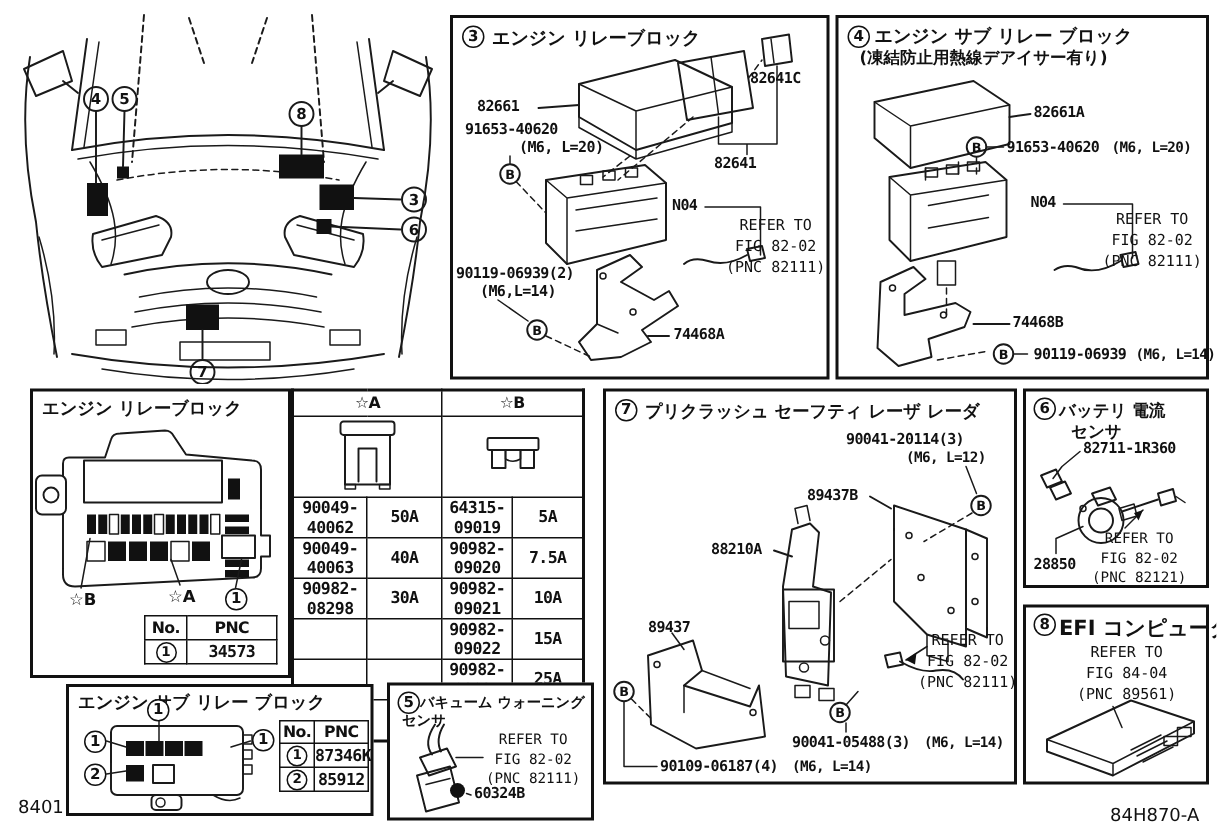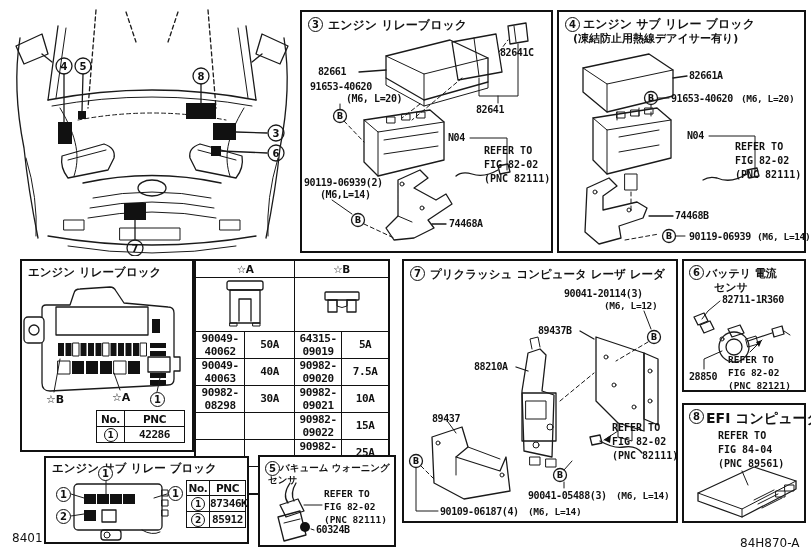--- a/index.html
+++ b/index.html
@@ -4,22 +4,22 @@
 <style>
   html,body{margin:0;padding:0;background:#fff;}
   .stage{position:relative;width:811px;height:560px;background:#fff;color:#111;
          font-family:"DejaVu Sans",sans-serif;overflow:hidden;}
   .box{position:absolute;border:2px solid #111;background:#fff;box-sizing:border-box;}
   .jp{position:absolute;white-space:nowrap;font-weight:700;font-size:12px;}
   .lbl{position:absolute;white-space:nowrap;font-family:"DejaVu Sans Mono",monospace;
        font-weight:700;font-size:10px;letter-spacing:-0.4px;}
   .sm{font-size:10px;}
   .xs{font-size:9.5px;}
-  .refer{position:absolute;font-family:"DejaVu Sans Mono",monospace;font-weight:700;
-         font-size:10px;line-height:14px;white-space:nowrap;}
+  .refer{position:absolute;font-family:"DejaVu Sans Mono",monospace;font-weight:400;
+         font-size:10px;line-height:14px;white-space:nowrap;text-align:center;}
   .cnum{position:absolute;display:flex;align-items:center;justify-content:center;
         width:15px;height:15px;border:1.6px solid #111;border-radius:50%;
         font:700 10px "DejaVu Sans",sans-serif;background:#fff;box-sizing:border-box;}
   .cnum-i{display:inline-flex;align-items:center;justify-content:center;
         width:14px;height:14px;border:1.5px solid #111;border-radius:50%;
         font:700 9px "DejaVu Sans",sans-serif;background:#fff;box-sizing:border-box;}
   svg.art{position:absolute;left:0;top:0;}
   .ln{stroke:#1a1a1a;stroke-width:1.3;fill:none;stroke-linejoin:round;stroke-linecap:round;}
   .ln2{stroke:#1a1a1a;stroke-width:1;fill:none;stroke-linejoin:round;stroke-linecap:round;}
   .dash{stroke-dasharray:4 3;}
@@ -281,21 +281,21 @@
     <span class="jp" style="left:90px;top:130px;font-size:11px">☆A</span>
     <span class="cnum" style="left:128px;top:131px">1</span>
     <table class="ptable" style="left:74px;top:149px;width:89px">
       <tbody>
           <tr style="height:16px">
         <td class="h" style="width:27px">No.</td>
         <td class="h">PNC</td>
       </tr>
       <tr style="height:16px">
         <td><span class="cnum-i">1</span></td>
-        <td>42286</td>
+        <td>34573</td>
       </tr>
     </tbody>
       </table>
   </div>
 
   <table class="ptable" style="left:194px;top:259px;width:196px;border:2px solid #111">
     <tbody>
         <tr style="height:17px">
       <td class="h" colspan="2" style="width:98px">☆A</td>
       <td class="h" colspan="2">☆B</td>
@@ -401,21 +401,21 @@
       <path class="ln" d="M196,180 q14,8 24,6 q12,-2 18,6"></path>
       <path class="ln2" d="M214,170 L200,179"></path>
       <polygon class="blk" points="200,179 207,174 206,182"></polygon>
 
       <circle class="ln" cx="156" cy="214" r="6.5"></circle>
       <text class="mk" x="156" y="217">B</text>
       <path class="ln2" d="M160,209 L168,200"></path>
       <path class="ln2" d="M160,227 L160,221"></path>
     </svg>
     <span class="cnum" style="left:6px;top:5px">7</span>
-    <span class="jp" style="left:26px;top:6px;font-size:11.5px">プリクラッシュ コンピュータ レーザ レーダ</span>
+    <span class="jp" style="left:26px;top:6px;font-size:11.5px">プリクラッシュ セーフティ レーザ レーダ</span>
     <span class="lbl sm" style="left:160px;top:27px">90041-20114(3)</span>
     <span class="lbl xs" style="left:200px;top:39px">(M6, L=12)</span>
     <span class="lbl" style="left:134px;top:64px">89437B</span>
     <span class="lbl" style="left:70px;top:100px">88210A</span>
     <span class="lbl" style="left:28px;top:152px">89437</span>
     <span class="refer" style="left:208px;top:160px">
       <span style="display:block">REFER TO</span>
       <span style="display:block">FIG 82-02</span>
       <span style="display:block">(PNC 82111)</span>
     </span>

